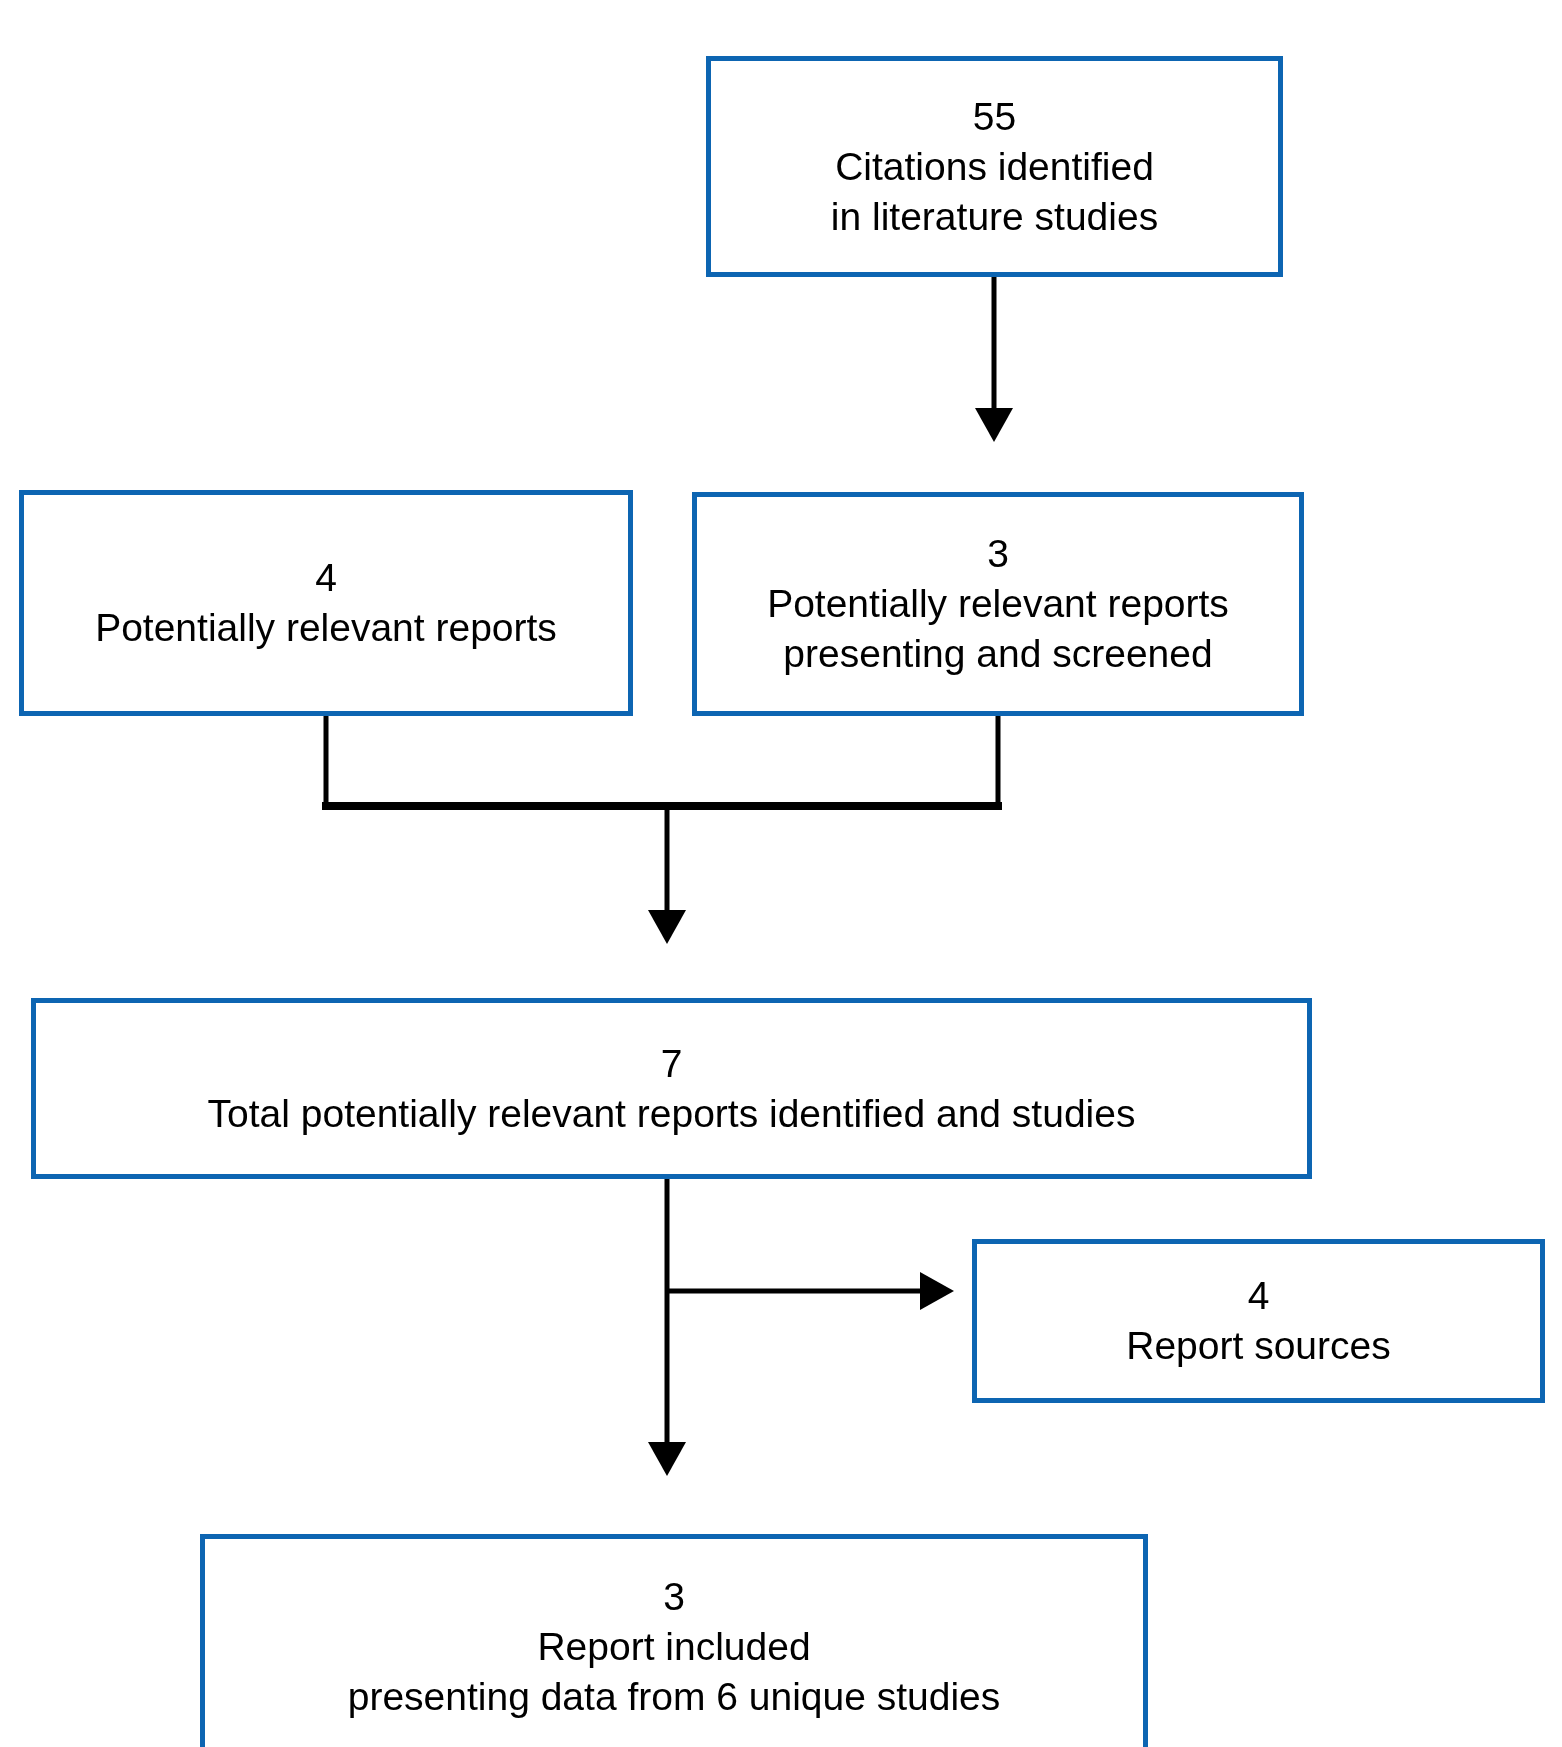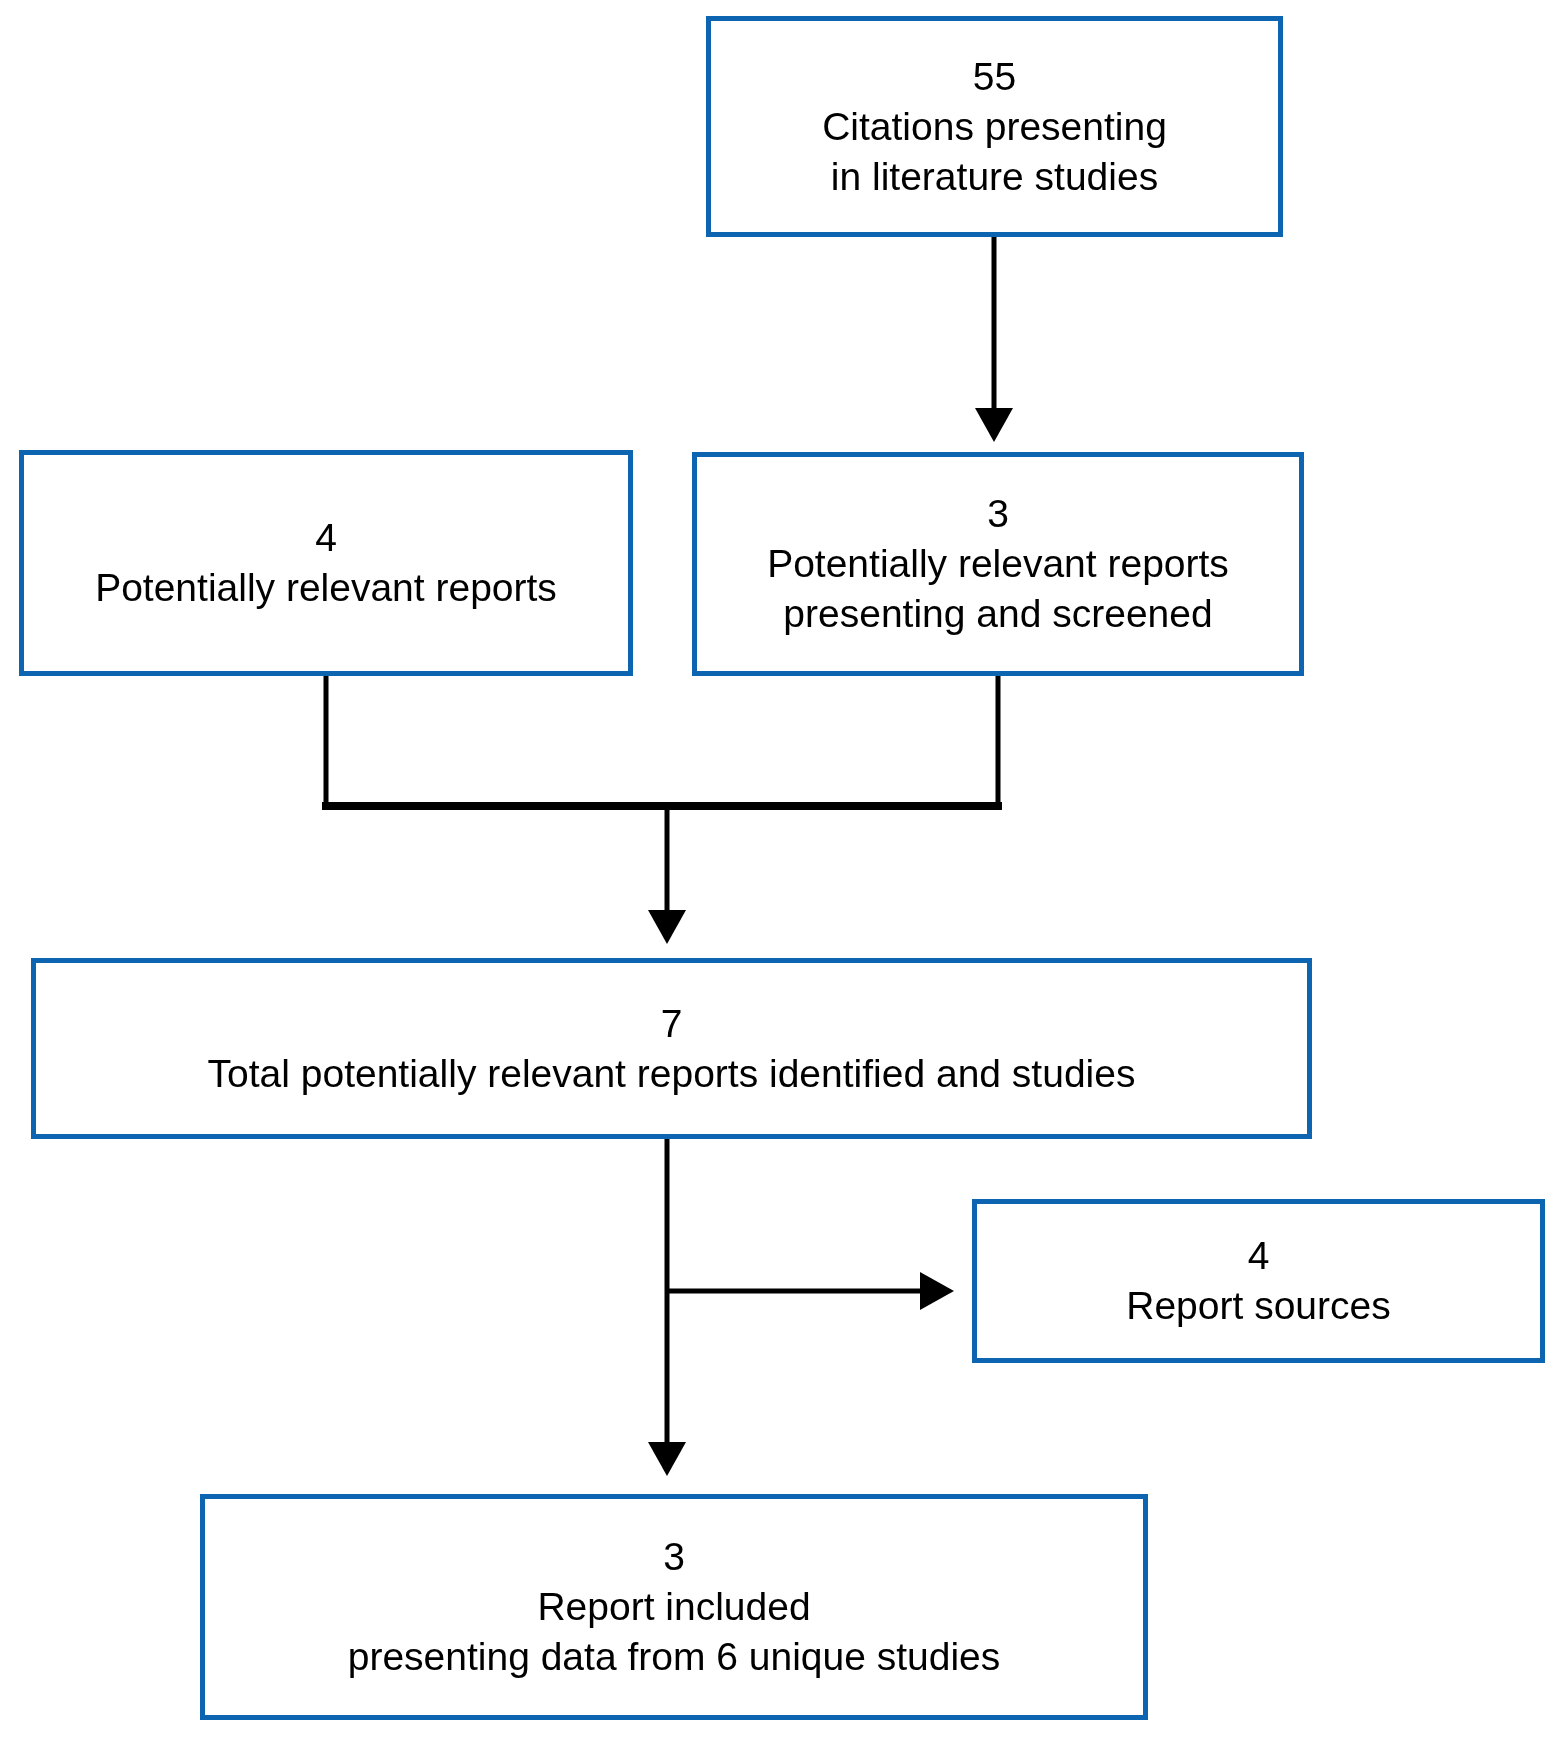--- a/index.html
+++ b/index.html
@@ -47,20 +47,21 @@
     border: 5px solid var(--box-border);
     background: var(--box-fill);
     display: flex;
     flex-direction: column;
     align-items: center;
     justify-content: center;
     text-align: center;
     font-size: 39px;
     line-height: 50px;
     padding: 0 10px;
+    margin-top: 40px;
   }
   .node-citations      { left: 706px; top: 16px;   width: 577px;  height: 221px; }
   .node-other-sources  { left: 19px;  top: 450px;  width: 614px;  height: 226px; }
   .node-identified     { left: 692px; top: 452px;  width: 612px;  height: 224px; }
   .node-total          { left: 31px;  top: 958px;  width: 1281px; height: 181px; }
   .node-excluded       { left: 972px; top: 1199px; width: 573px;  height: 164px; }
   .node-included       { left: 200px; top: 1494px; width: 948px;  height: 226px; }
 </style>
 </head>
 <body>
@@ -83,21 +84,21 @@
 
     <line class="connector-line" x1="667" y1="1139" x2="667" y2="1444"></line>
     <polygon class="arrowhead" points="648,1442 686,1442 667,1476"></polygon>
 
     <line class="connector-line" x1="667" y1="1291" x2="922" y2="1291"></line>
     <polygon class="arrowhead" points="920,1272 920,1310 954,1291"></polygon>
   </svg>
 
   <div class="node node-citations">
     <div>55</div>
-    <div>Citations presenting</div>
+    <div>Citations identified</div>
     <div>in literature studies</div>
   </div>
 
   <div class="node node-other-sources">
     <div>4</div>
     <div>Potentially relevant reports</div>
   </div>
 
   <div class="node node-identified">
     <div>3</div>

